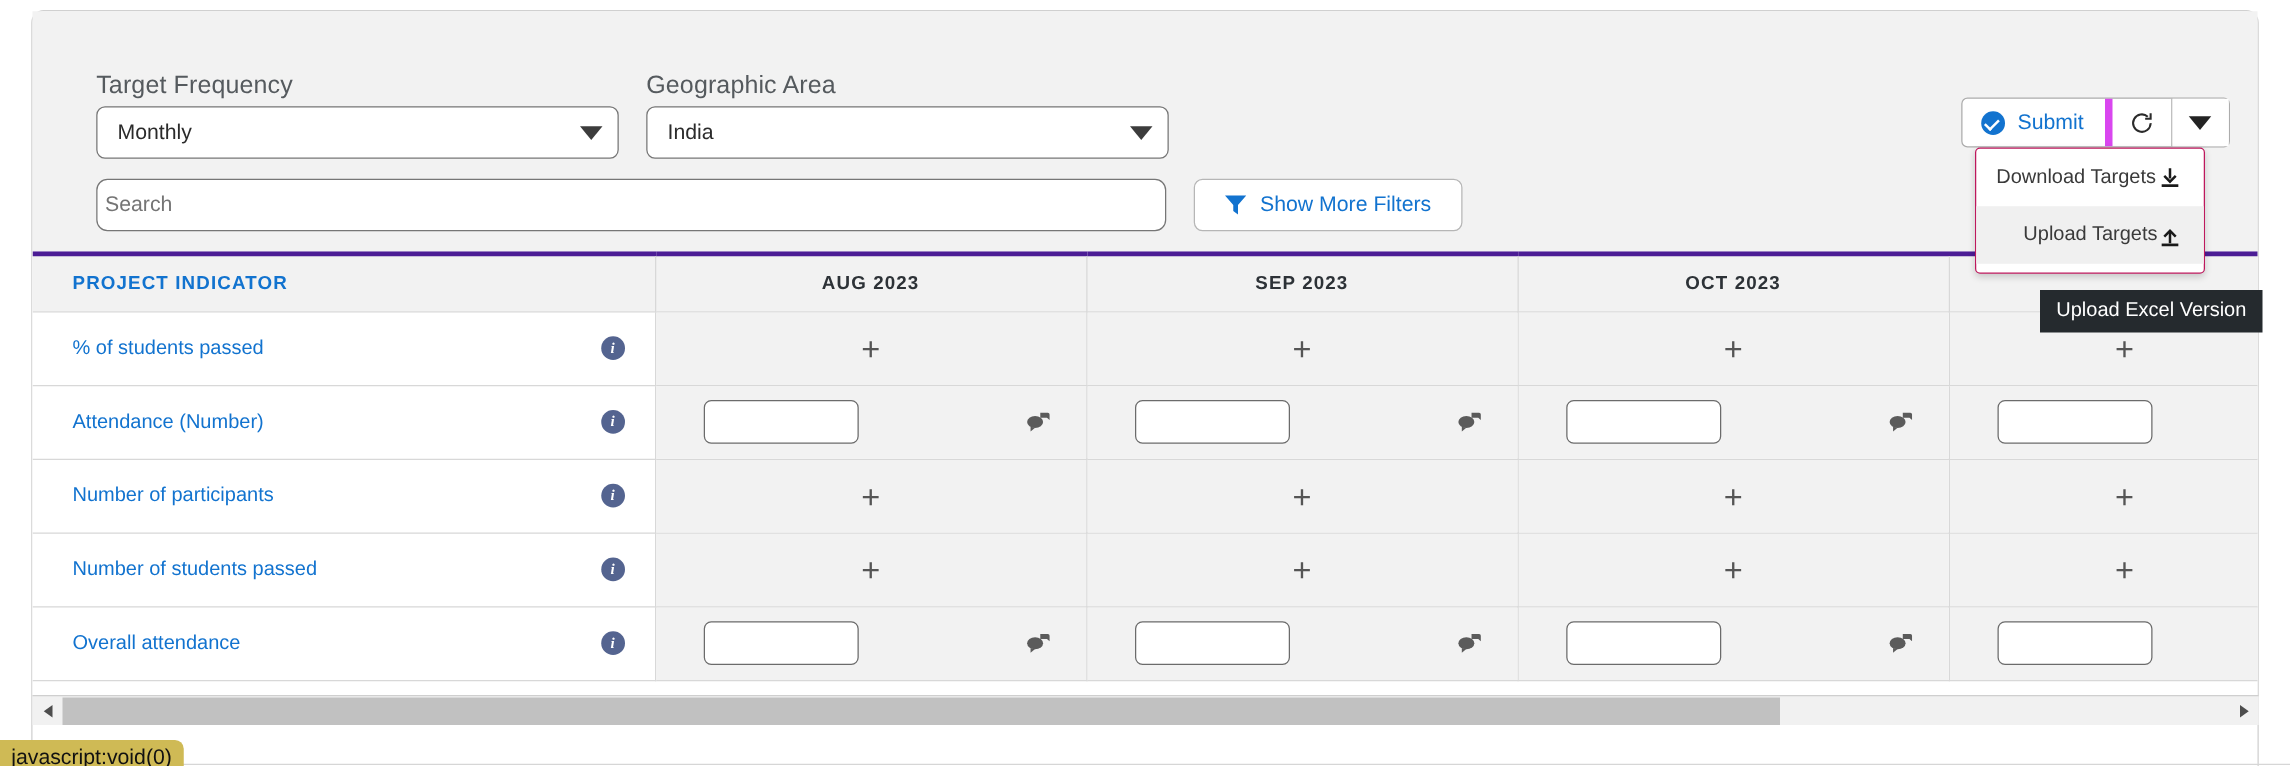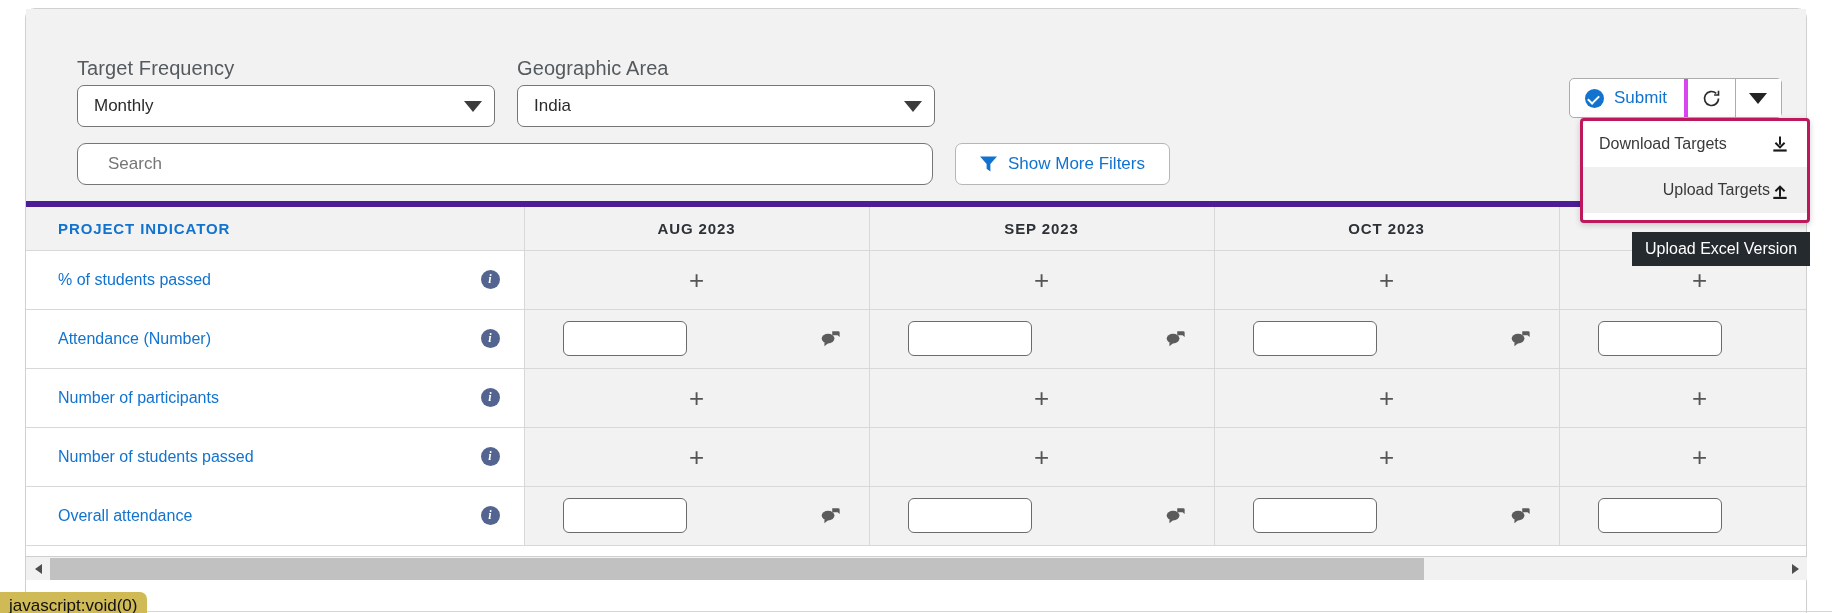--- a/index.html
+++ b/index.html
@@ -75,21 +75,21 @@
     left: 51px;
     top: 134px;
     width: 856px;
     height: 42px;
     background: #ffffff;
     border: 1px solid #767676;
     border-radius: 9px;
     box-sizing: border-box;
     display: flex;
     align-items: center;
-    padding: 0 28px;
+    padding: 0 4px;
   }
   .search-box input {
     border: 0;
     outline: none;
     width: 100%;
     font-size: 17px;
     font-family: "Liberation Sans", sans-serif;
     color: #2b2b2b;
     background: transparent;
   }
@@ -133,21 +133,21 @@
     box-sizing: border-box;
     overflow: visible;
     z-index: 40;
   }
   .btn-submit {
     display: flex;
     align-items: center;
     gap: 10px;
     padding: 0 17px 0 15px;
     cursor: pointer;
-    border-right: 4px solid #d946ef;
+    border-right: 6px solid #d946ef;
   }
   .btn-submit .label {
     font-size: 17px;
     color: #1273cf;
   }
   .check-circle {
     width: 19px; height: 19px;
     border-radius: 50%;
     background: #1273cf;
     position: relative;
@@ -182,23 +182,23 @@
     border-left: 9px solid transparent;
     border-right: 9px solid transparent;
     border-top: 11px solid #232323;
   }
 
   
   .menu {
     position: absolute;
     left: 1580px;
     top: 118px;
-    width: 230px;
-    background: #ffffff;
-    border: 3px solid #be185d;
+    width: 184px;
+    background: #ffffff;
+    border: 1px solid #be185d;
     border-radius: 4px;
     box-shadow: 0 2px 6px rgba(0,0,0,.18);
     z-index: 50;
     padding-bottom: 7px;
     box-sizing: border-box;
   }
   .menu-item {
     height: 46px;
     display: flex;
     align-items: center;
@@ -246,21 +246,21 @@
     border-bottom: 1px solid #d8d8d8;
     box-sizing: border-box;
   }
   thead th {
     height: 46px;
     background: #f2f2f2;
     font-size: 15px;
     font-weight: bold;
     letter-spacing: .9px;
     color: #2d3237;
-    border-top: 6px solid #4c1d95;
+    border-top: 4px solid #4c1d95;
   }
   thead th.ind {
     text-align: left;
     padding-left: 32px;
     color: #1273cf;
     border-right: 1px solid #d8d8d8;
   }
   thead th.mon {
     text-align: center;
     border-right: 1px solid #d8d8d8;

